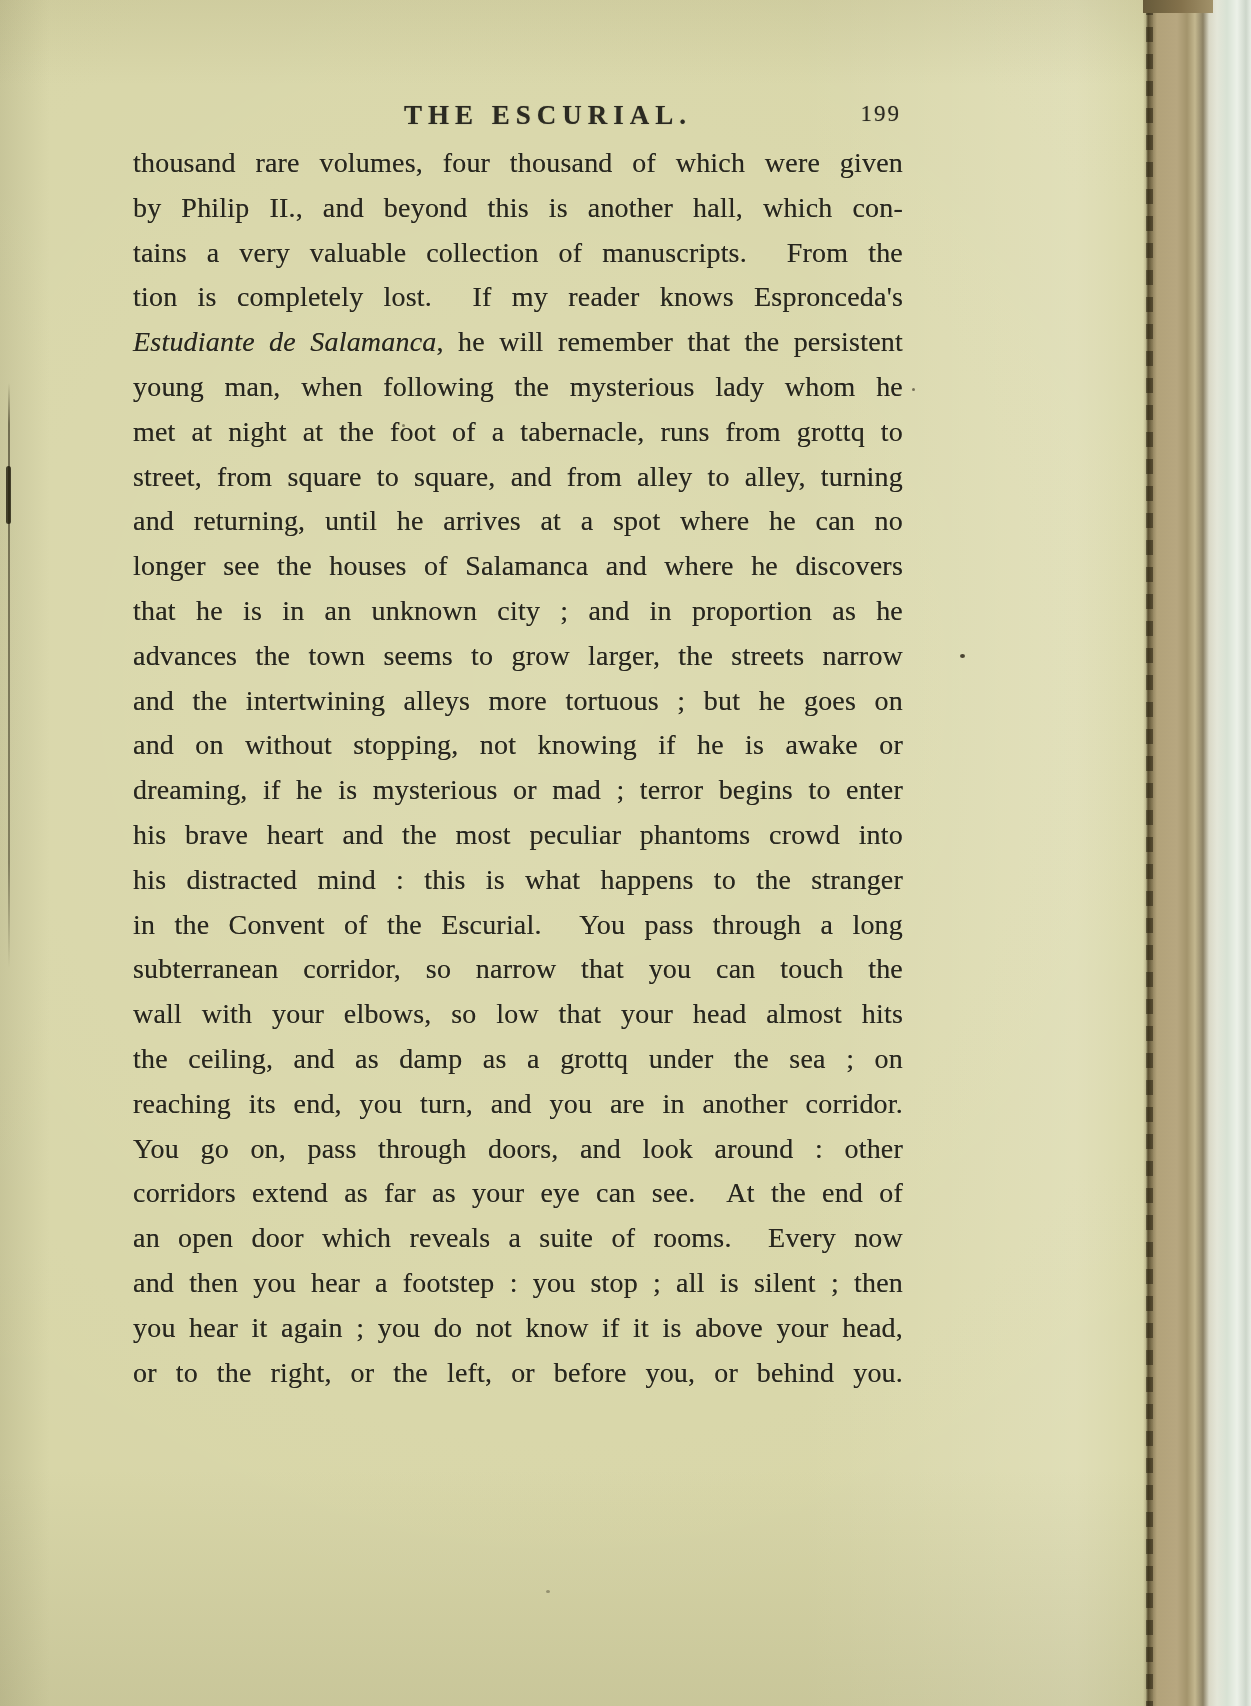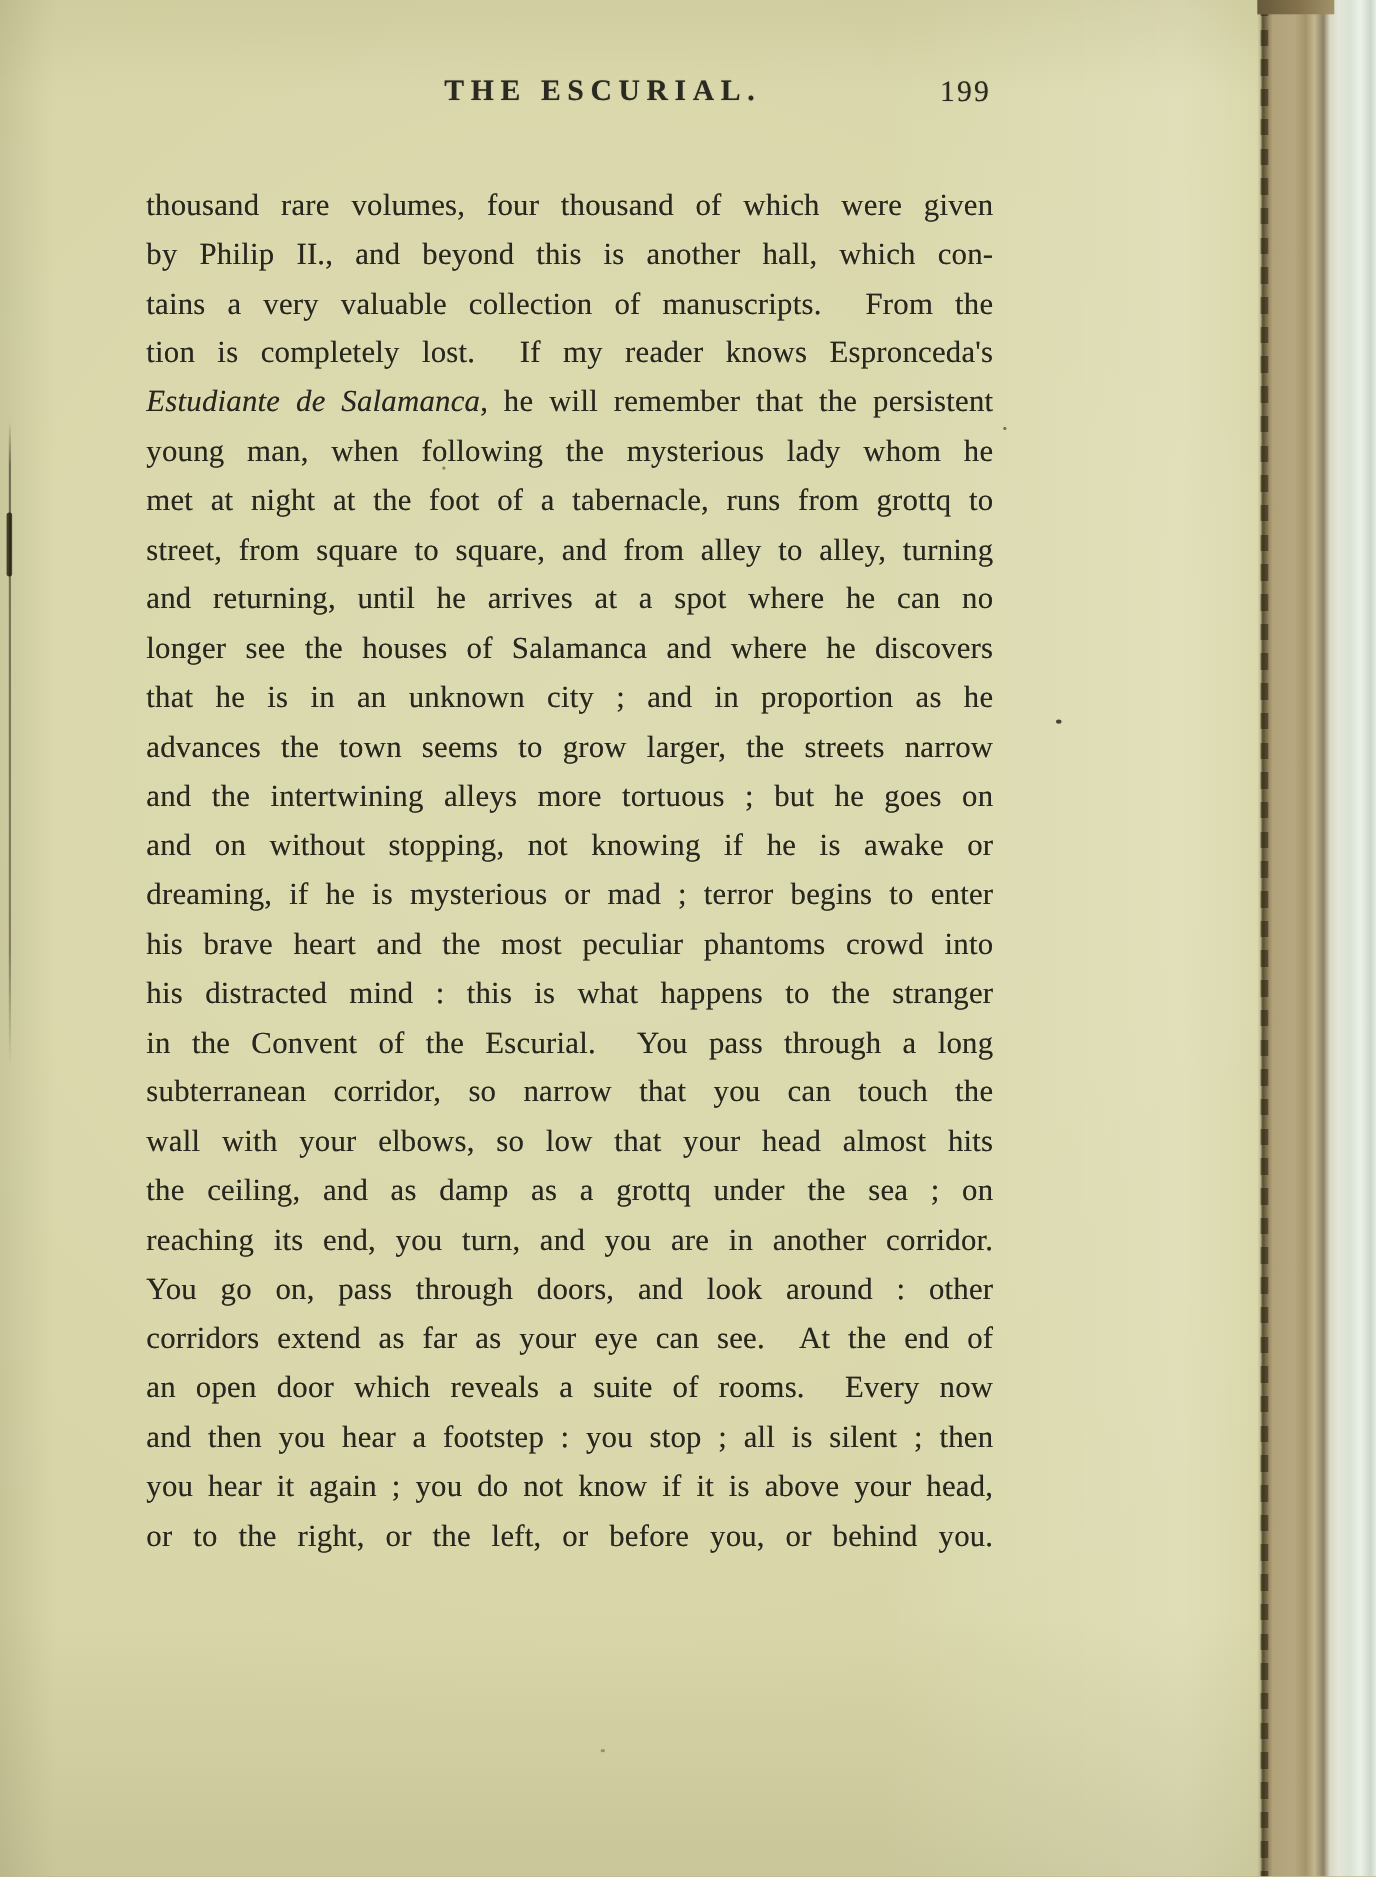--- a/index.html
+++ b/index.html
@@ -18,54 +18,53 @@
       linear-gradient(180deg, rgba(120,110,60,0.10), rgba(0,0,0,0) 5%, rgba(0,0,0,0) 86%, rgba(90,85,50,0.12) 100%),
       linear-gradient(90deg, rgba(90,85,50,0.14), rgba(0,0,0,0) 4%, rgba(0,0,0,0) 64%, rgba(255,255,244,0.20) 86%, rgba(0,0,0,0) 92%);
     font-family: "Liberation Serif", "DejaVu Serif", serif;
     color: #27261f;
   }
 
   
   .running-head {
     position: absolute;
     left: 133px;
-    top: 67px;
+    top: 100px;
     width: 770px;
     height: 42px;
   }
   .head-title {
     position: absolute;
     left: 0; right: 0;
     transform: translateX(30px);
     text-align: center;
     font-weight: bold;
     font-size: 27px;
     letter-spacing: 6px;
     color: #2b2a22;
     text-shadow: 0 0 1px rgba(40,38,28,0.45);
   }
   .page-number {
     position: absolute;
     right: 2px;
     top: 1px;
-    font-size: 27px;
+    font-size: 23px;
     letter-spacing: 2px;
     color: #2b2a22;
     text-shadow: 0 0 1px rgba(40,38,28,0.45);
   }
 
   
   .body-text {
     position: absolute;
     left: 133px;
     top: 141px;
     width: 770px;
     font-size: 28px;
     color: #27261f;
-    margin-top: 24px;
   }
   .body-text .line {
     height: 44.8px;
     line-height: 44.8px;
     text-align: justify;
     text-align-last: justify;
     text-justify: inter-word;
     letter-spacing: 0.2px;
     text-shadow: 0 0 0.6px rgba(45,42,30,0.55);
   }

